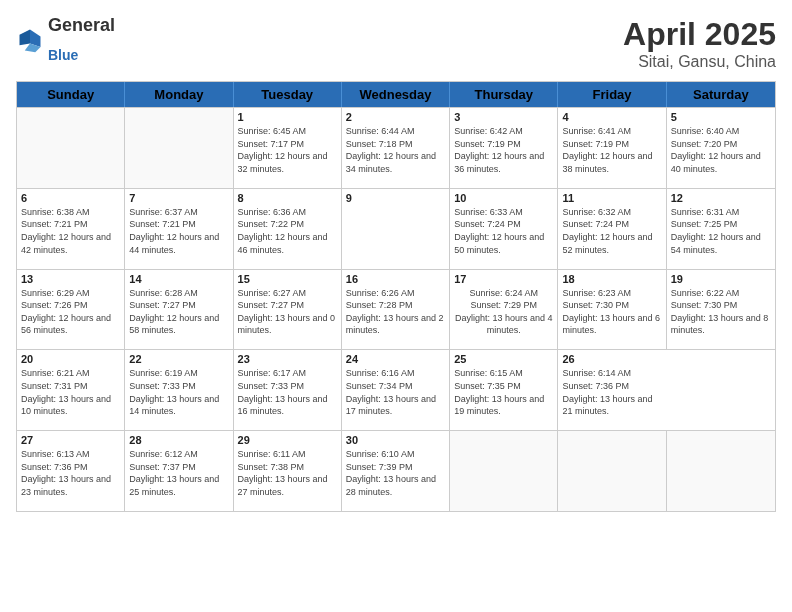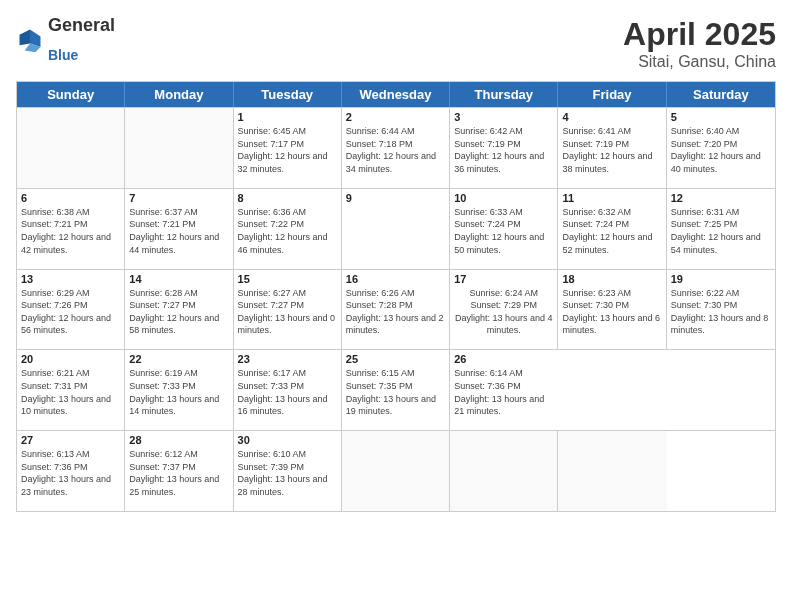--- a/index.html
+++ b/index.html
@@ -54,21 +54,21 @@
       display: flex;
       flex-direction: column;
       border: 1px solid #ccc;
     }
     .cal-header-row {
       display: grid;
       grid-template-columns: repeat(7, 1fr);
       background: #2a6db5;
     }
     .cal-header-cell {
-      color: #ffffff;
+      color: #000000;
       font-size: 13px;
       font-weight: bold;
       text-align: center;
       padding: 5px 1px;
       border-right: 1px solid #4a8fd5;
     }
     .cal-header-cell:last-child { border-right: none; }
     .cal-body {
       flex: 1;
       display: flex;
@@ -267,20 +267,26 @@
 Sunset: 7:33 PM
 Daylight: 13 hours and 14 minutes.</div>
           </div>
           <div class="cal-cell">
             <div class="cell-day">23</div>
             <div class="cell-info" style="white-space: pre-line;">Sunrise: 6:17 AM
 Sunset: 7:33 PM
 Daylight: 13 hours and 16 minutes.</div>
           </div>
           <div class="cal-cell">
+            <div class="cell-day">24</div>
+            <div class="cell-info" style="white-space: pre-line;">Sunrise: 6:16 AM
+Sunset: 7:34 PM
+Daylight: 13 hours and 17 minutes.</div>
+          </div>
+          <div class="cal-cell">
             <div class="cell-day">25</div>
             <div class="cell-info" style="white-space: pre-line;">Sunrise: 6:15 AM
 Sunset: 7:35 PM
 Daylight: 13 hours and 19 minutes.</div>
           </div>
           <div class="cal-cell">
             <div class="cell-day">26</div>
             <div class="cell-info" style="white-space: pre-line;">Sunrise: 6:14 AM
 Sunset: 7:36 PM
 Daylight: 13 hours and 21 minutes.</div>
@@ -291,20 +297,26 @@
             <div class="cell-day">27</div>
             <div class="cell-info" style="white-space: pre-line;">Sunrise: 6:13 AM
 Sunset: 7:36 PM
 Daylight: 13 hours and 23 minutes.</div>
           </div>
           <div class="cal-cell">
             <div class="cell-day">28</div>
             <div class="cell-info" style="white-space: pre-line;">Sunrise: 6:12 AM
 Sunset: 7:37 PM
 Daylight: 13 hours and 25 minutes.</div>
+          </div>
+          <div class="cal-cell">
+            <div class="cell-day">29</div>
+            <div class="cell-info" style="white-space: pre-line;">Sunrise: 6:11 AM
+Sunset: 7:38 PM
+Daylight: 13 hours and 27 minutes.</div>
           </div>
           <div class="cal-cell">
             <div class="cell-day">30</div>
             <div class="cell-info" style="white-space: pre-line;">Sunrise: 6:10 AM
 Sunset: 7:39 PM
 Daylight: 13 hours and 28 minutes.</div>
           </div>
           <div class="cal-cell empty"></div>
           <div class="cal-cell empty"></div>
           <div class="cal-cell empty"></div>

